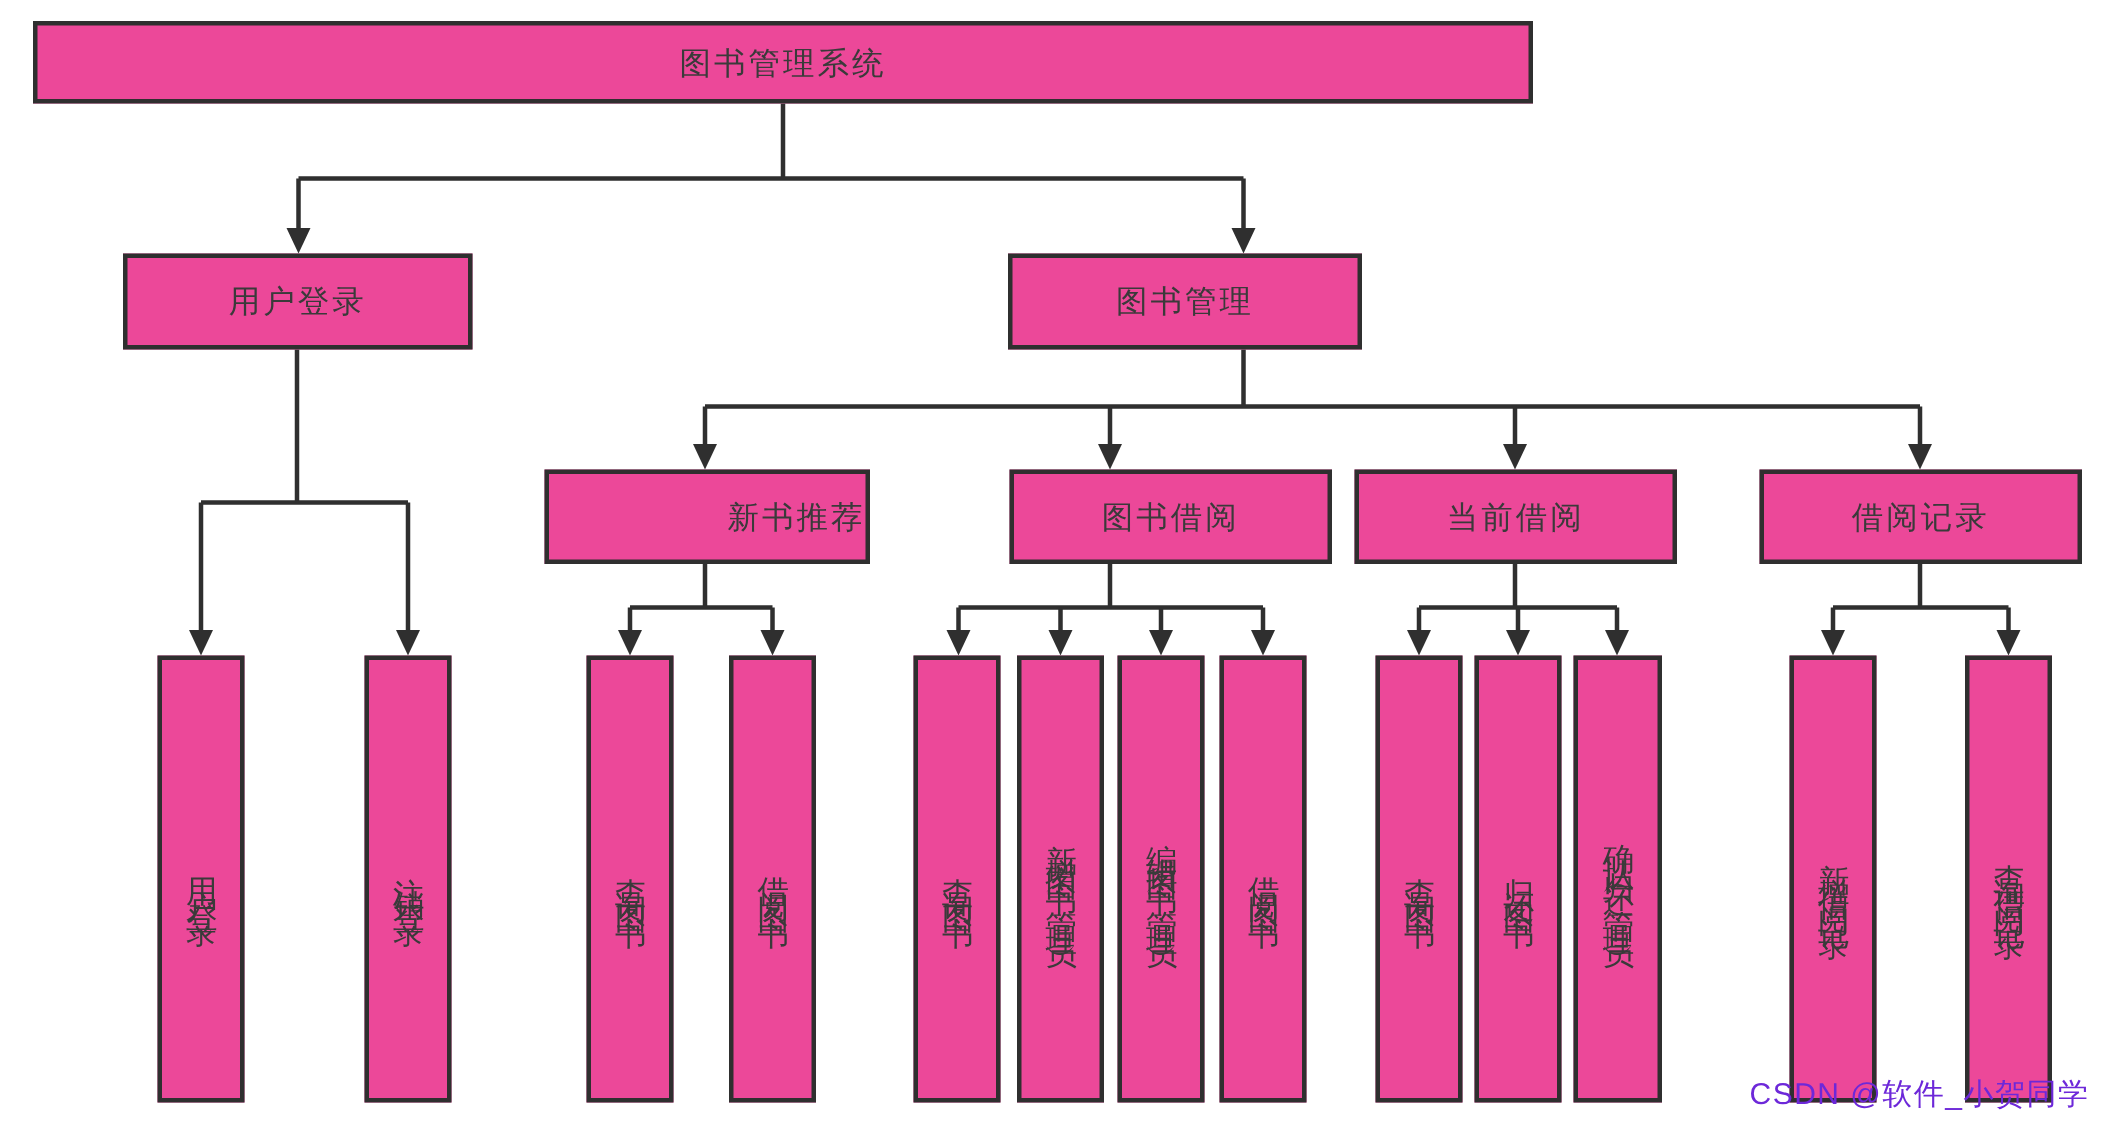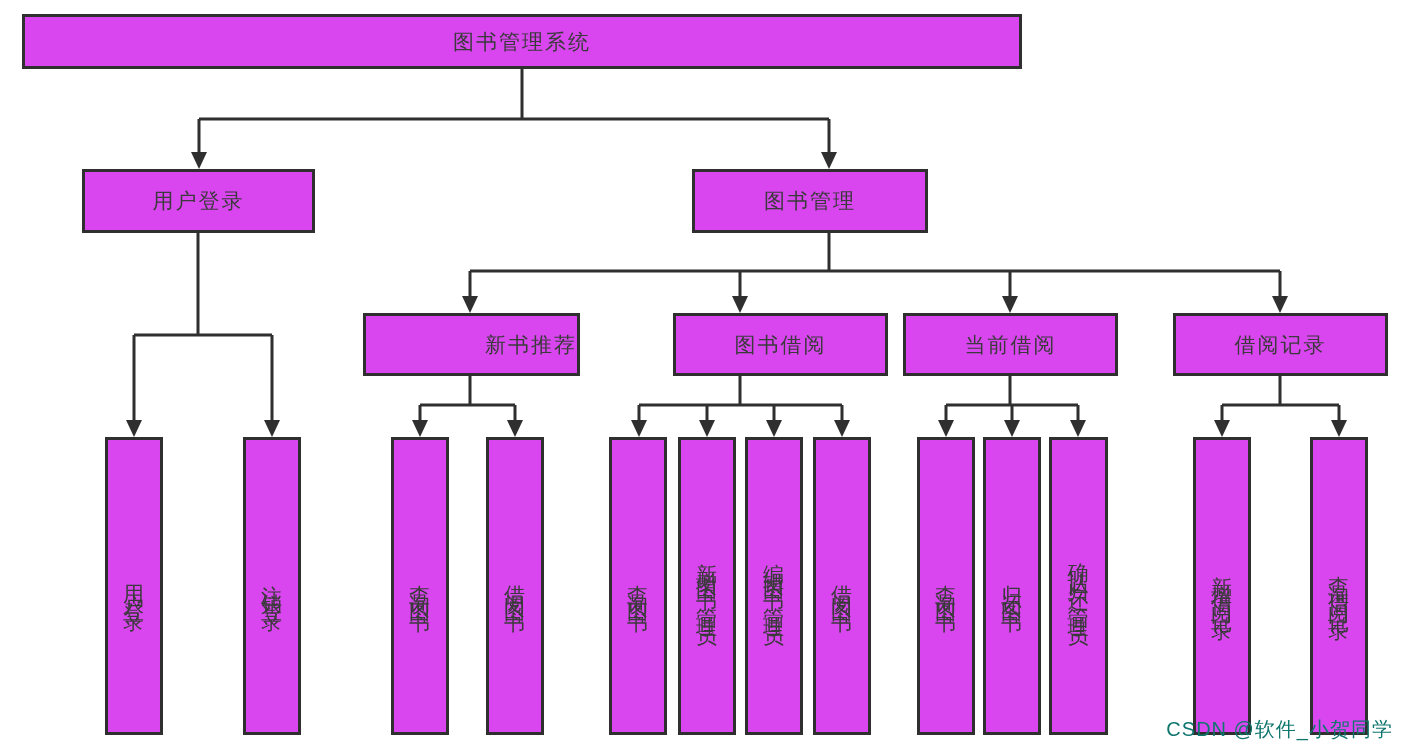--- a/index.html
+++ b/index.html
@@ -12,21 +12,21 @@
     overflow: hidden;
   }
   #connectors {
     position: absolute;
     left: 0; top: 0;
     width: 1405px; height: 747px;
   }
   .node {
     position: absolute;
     box-sizing: border-box;
-    background: #d946ef;
+    background: #ec4899;
     border: 3px solid #2f2f2f;
     display: flex;
     align-items: center;
     justify-content: center;
     color: #3a3a3a;
     font-size: 21px;
     letter-spacing: 2px;
   }
   .vnode {
     top: 437px;
@@ -38,21 +38,21 @@
     text-orientation: mixed;
     letter-spacing: 9px;
     line-height: 1;
     white-space: nowrap;
   }
   .watermark {
     position: absolute;
     right: 12px;
     bottom: 4px;
     font-size: 20px;
-    color: #0f766e;
+    color: #6d28d9;
     letter-spacing: 1px;
   }
 </style>
 </head>
 <body>
 
 <div id="canvas">
 
   <svg id="connectors" viewBox="0 0 1405 747" xmlns="http://www.w3.org/2000/svg">
     <g stroke="#2f2f2f" stroke-width="3" fill="none">
@@ -94,21 +94,21 @@
     </g>
   </svg>
 
   <div class="node" style="left:22px; top:14px; width:1000px; height:55px;">
     <span>图书管理系统</span>
   </div>
 
   <div class="node" style="left:82px; top:169px; width:233px; height:64px;">
     <span>用户登录</span>
   </div>
-  <div class="node" style="left:692px; top:169px; width:236px; height:64px;font-family:Liberation Serif, serif;">
+  <div class="node" style="left:672px; top:169px; width:236px; height:64px;font-family:Liberation Serif, serif;">
     <span>图书管理</span>
   </div>
 
   <div class="node" style="left:363px; top:313px; width:217px; height:63px;justify-content:flex-end;">
     <span>新书推荐</span>
   </div>
   <div class="node" style="left:633px; top:313px; width:215px; height:63px;margin-left:40px;">
     <span>图书借阅</span>
   </div>
   <div class="node" style="left:1173px; top:313px; width:215px; height:63px;">

